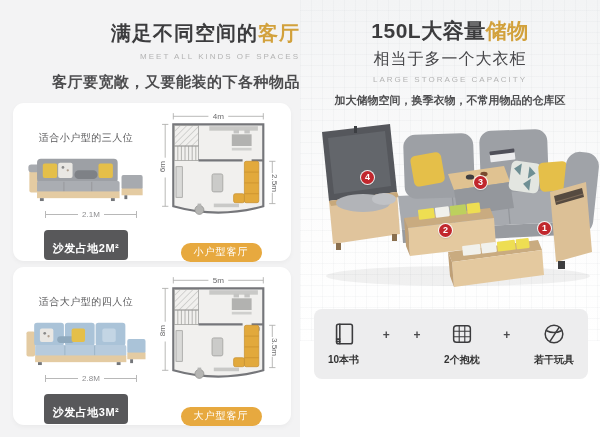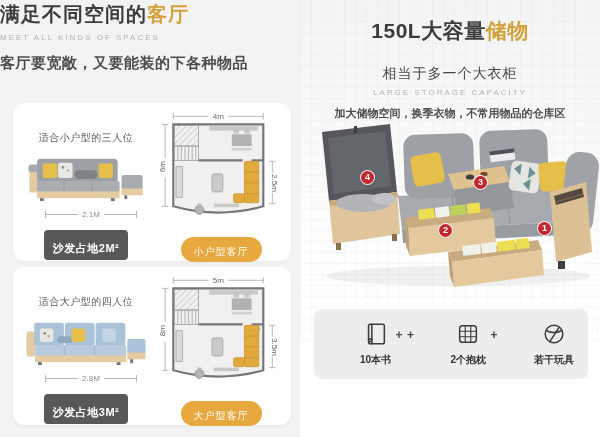--- a/index.html
+++ b/index.html
@@ -7,21 +7,21 @@
   html,body { background:#fff; }
   body {
     font-family:"Liberation Sans","DejaVu Sans",sans-serif;
     width:600px; height:437px; overflow:hidden;
     color:var(--text_dark,#3c3c3e);
   }
   .page { width:600px; height:437px; display:flex; }
 
   
   .left-panel { width:300px; height:437px; background:#f3f3f4; position:relative; }
-  .lp-header { padding-top:1px; text-align:left; }
+  .lp-header { padding-top:20px; text-align:right; }
   .panel-title { font-size:20px; font-weight:700; letter-spacing:1px; color:var(--text_dark,#3c3c3e); }
   .panel-title .accent { color:var(--accent,#d2a13c); }
   .title-en { margin-top:5px; font-size:8px; letter-spacing:2px; color:var(--text_gray,#b3b3b3); }
   .panel-desc { margin-top:12px; font-size:15px; font-weight:700; color:#4c4c4e; letter-spacing:0.5px; }
 
   .card {
     position:absolute; left:13px; width:278px; height:158px;
     background:#fff; border-radius:11px; box-shadow:0 2px 5px rgba(0,0,0,0.04);
     display:flex; padding:4px 2px 0 6px;
   }
@@ -37,55 +37,55 @@
   .dim-line .seg.r::before { right:0; }
   .dim-text { font-size:8px; color:#8e8e90; padding:0 4px; }
   .area-badge {
     display:inline-block; margin-top:11px; background:var(--badge_bg,#58585a); color:#fff;
     font-size:11px; font-weight:700; padding:11px 9px 4px; border-radius:4px; letter-spacing:0.5px;
   }
   .col-right { flex:1; text-align:center; }
   .plan-svg { margin-top:2px; }
   .room-tag {
     display:inline-block; margin-top:-5px; background:var(--tag_bg,#e7a93f); color:#fff;
-    font-size:10px; padding:8px 13px 3px; border-radius:999px; letter-spacing:1px;
+    font-size:10px; padding:2px 13px 3px; border-radius:999px; letter-spacing:1px;
   }
 
   
   .right-panel {
     width:300px; height:341px; position:relative;
     background-image:
       repeating-linear-gradient(0deg, rgba(190,195,200,0.10) 0 1px, transparent 1px 11px),
       repeating-linear-gradient(90deg, rgba(190,195,200,0.10) 0 1px, transparent 1px 11px),
       linear-gradient(#f3f4f5, #fdfdfd 70%, #ffffff);
   }
   .rp-header { padding-top:17px; text-align:center; }
   .rp-title { font-size:21px; font-weight:700; letter-spacing:0.5px; }
   .rp-title .accent { color:var(--accent,#d2a13c); }
-  .rp-sub { margin-top:20px; font-size:14px; color:#47474a; letter-spacing:1px; }
+  .rp-sub { margin-top:4px; font-size:16px; color:#47474a; letter-spacing:1px; }
   .rp-desc { margin-top:9px; font-size:11px; font-weight:700; color:#4c4c4e; }
 
   .sofa-stage { position:absolute; top:104px; left:0; width:300px; height:200px; }
   .marker {
     position:absolute; width:13px; height:13px; border-radius:50%;
     background:var(--marker_red,#c1272d); color:#fff; font-size:9px; font-weight:700;
     display:flex; align-items:center; justify-content:center; line-height:1;
     box-shadow:0 0 0 1px rgba(255,255,255,0.9), 0 1px 2px rgba(0,0,0,0.3);
   }
   .marker-4 { left:61px; top:67px; }
   .marker-3 { left:174px; top:72px; }
   .marker-2 { left:139px; top:120px; }
   .marker-1 { left:238px; top:118px; }
 
   .capacity-panel {
     position:absolute; top:309px; left:14px; width:274px; height:70px;
     background:#ededee; border-radius:8px;
     display:flex; align-items:center; justify-content:space-between; padding:0 14px;
   }
-  .cap-item { display:flex; flex-direction:column; align-items:center; gap:6px;margin-left:32px; }
+  .cap-item { display:flex; flex-direction:column; align-items:center; gap:6px; }
   .cap-label { font-size:10px; font-weight:700; color:#333; white-space:nowrap; }
   .plus { font-size:12px; font-weight:700; color:#4a4a4c; padding-bottom:19px; }
   .cap-icon svg { display:block; }
 </style>
 </head>
 <body>
 
 <div class="page">
 
   <section class="left-panel">

